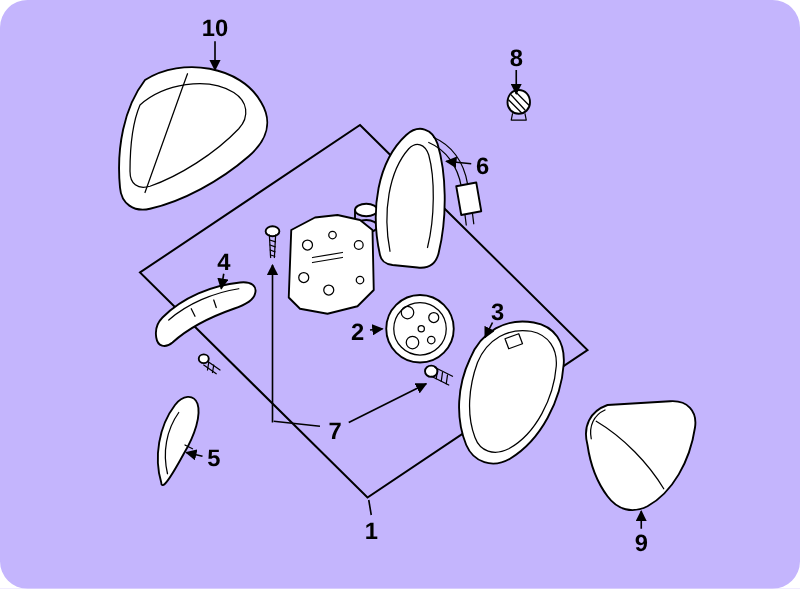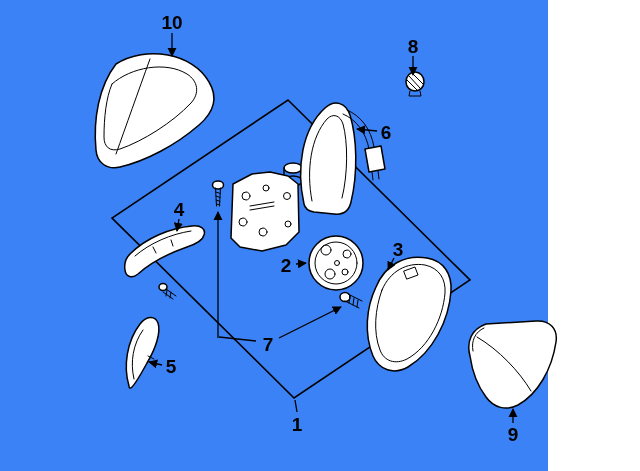--- a/index.html
+++ b/index.html
@@ -2,21 +2,21 @@
 <html><head>
 <meta charset="utf-8">
 <style>
   html, body { margin: 0; padding: 0; }
   body {
     width: 640px; height: 471px;
     background: #ffffff;
     font-family: "Liberation Sans", sans-serif;
     overflow: hidden;
   }
-  .stage { position: relative; width: 548px; height: 471px; background: #3b82f6; }
+  .stage { position: relative; width: 640px; height: 471px; background: #c4b5fd; border-radius: 22px; }
   svg { display: block; }
   .callout {
     font-family: "Liberation Sans", sans-serif;
     font-weight: 700;
     font-size: 19px;
     fill: #000000;
   }
   .ln   { stroke: #000; stroke-width: 1.3; fill: none; }
   .box  { stroke: #000; stroke-width: 1.6; fill: none; stroke-linejoin: miter; }
   .part { stroke: #000; stroke-width: 1.5; fill: none; stroke-linejoin: round; stroke-linecap: round; }

